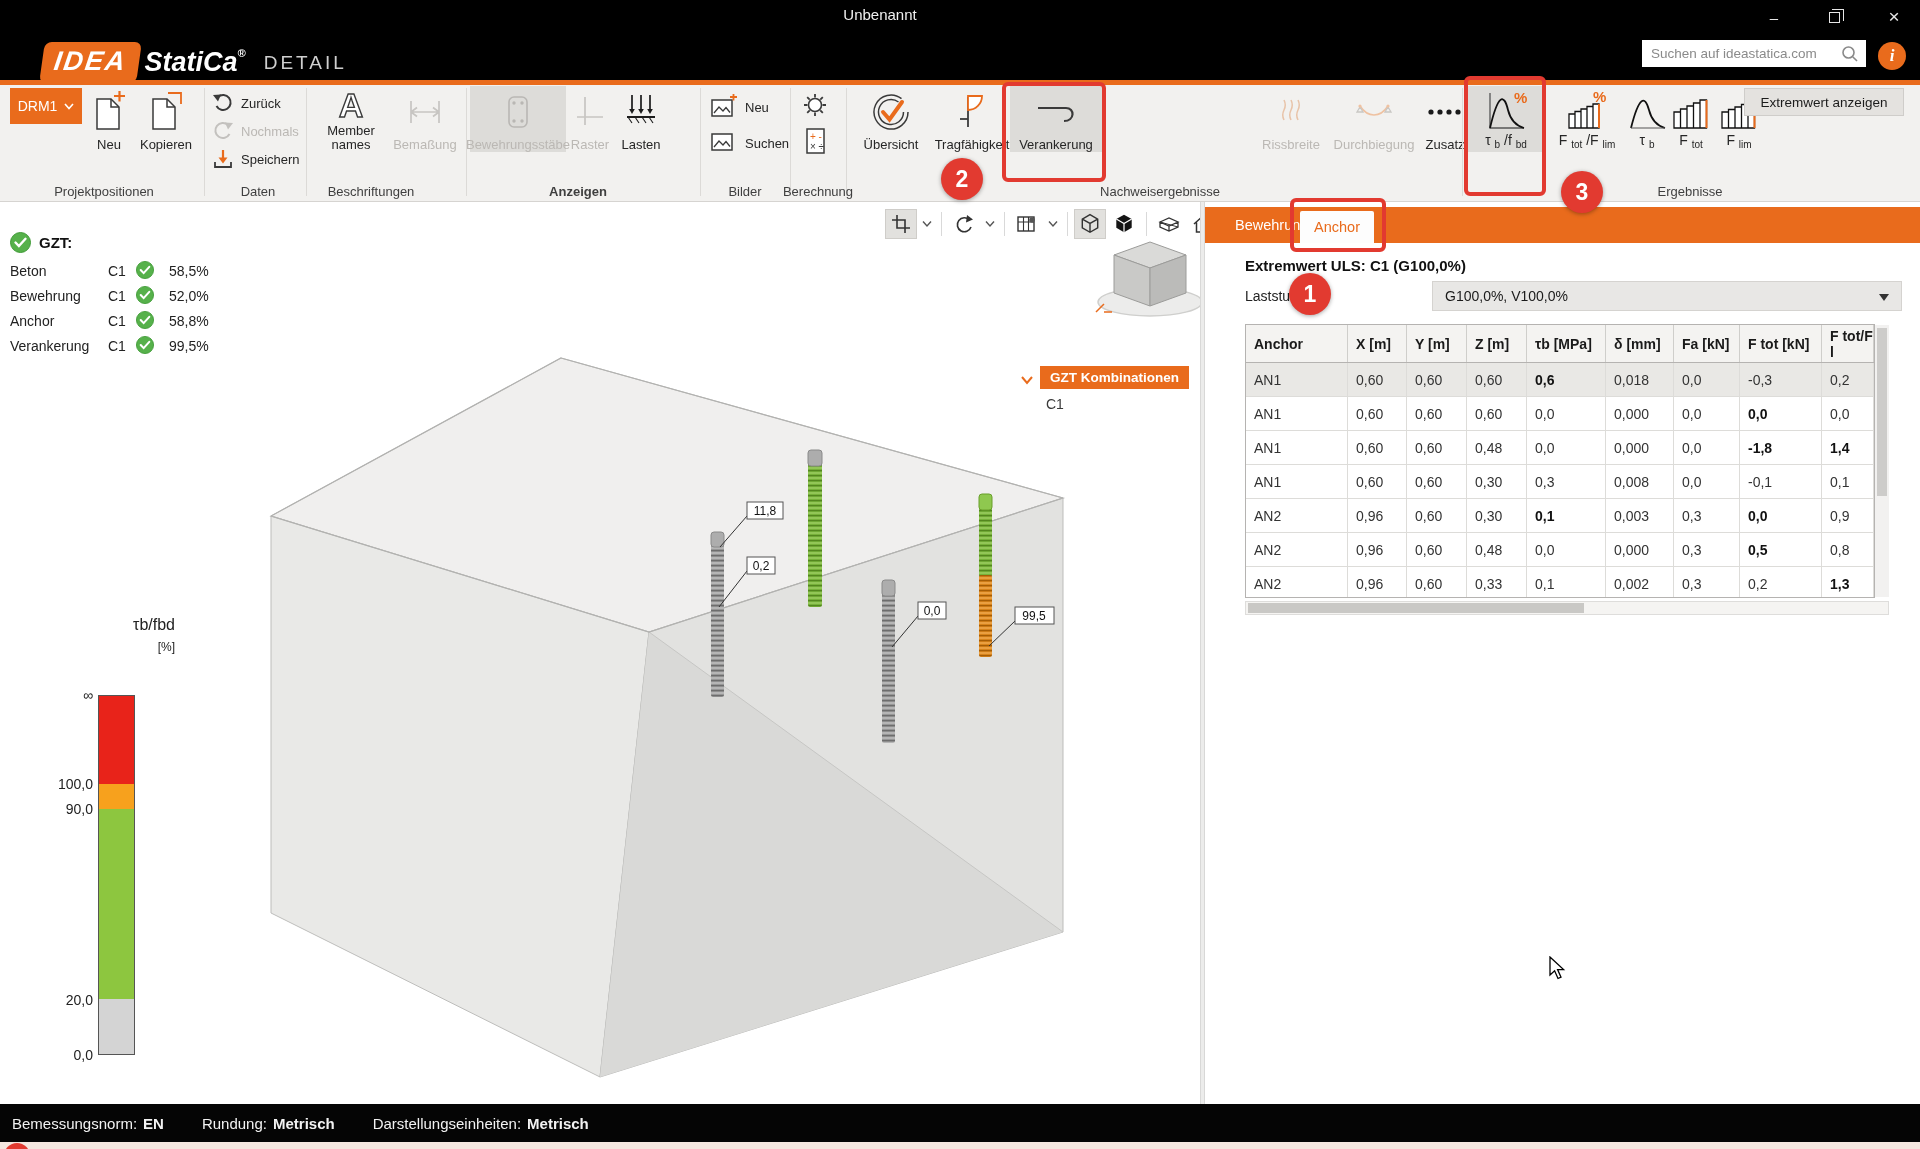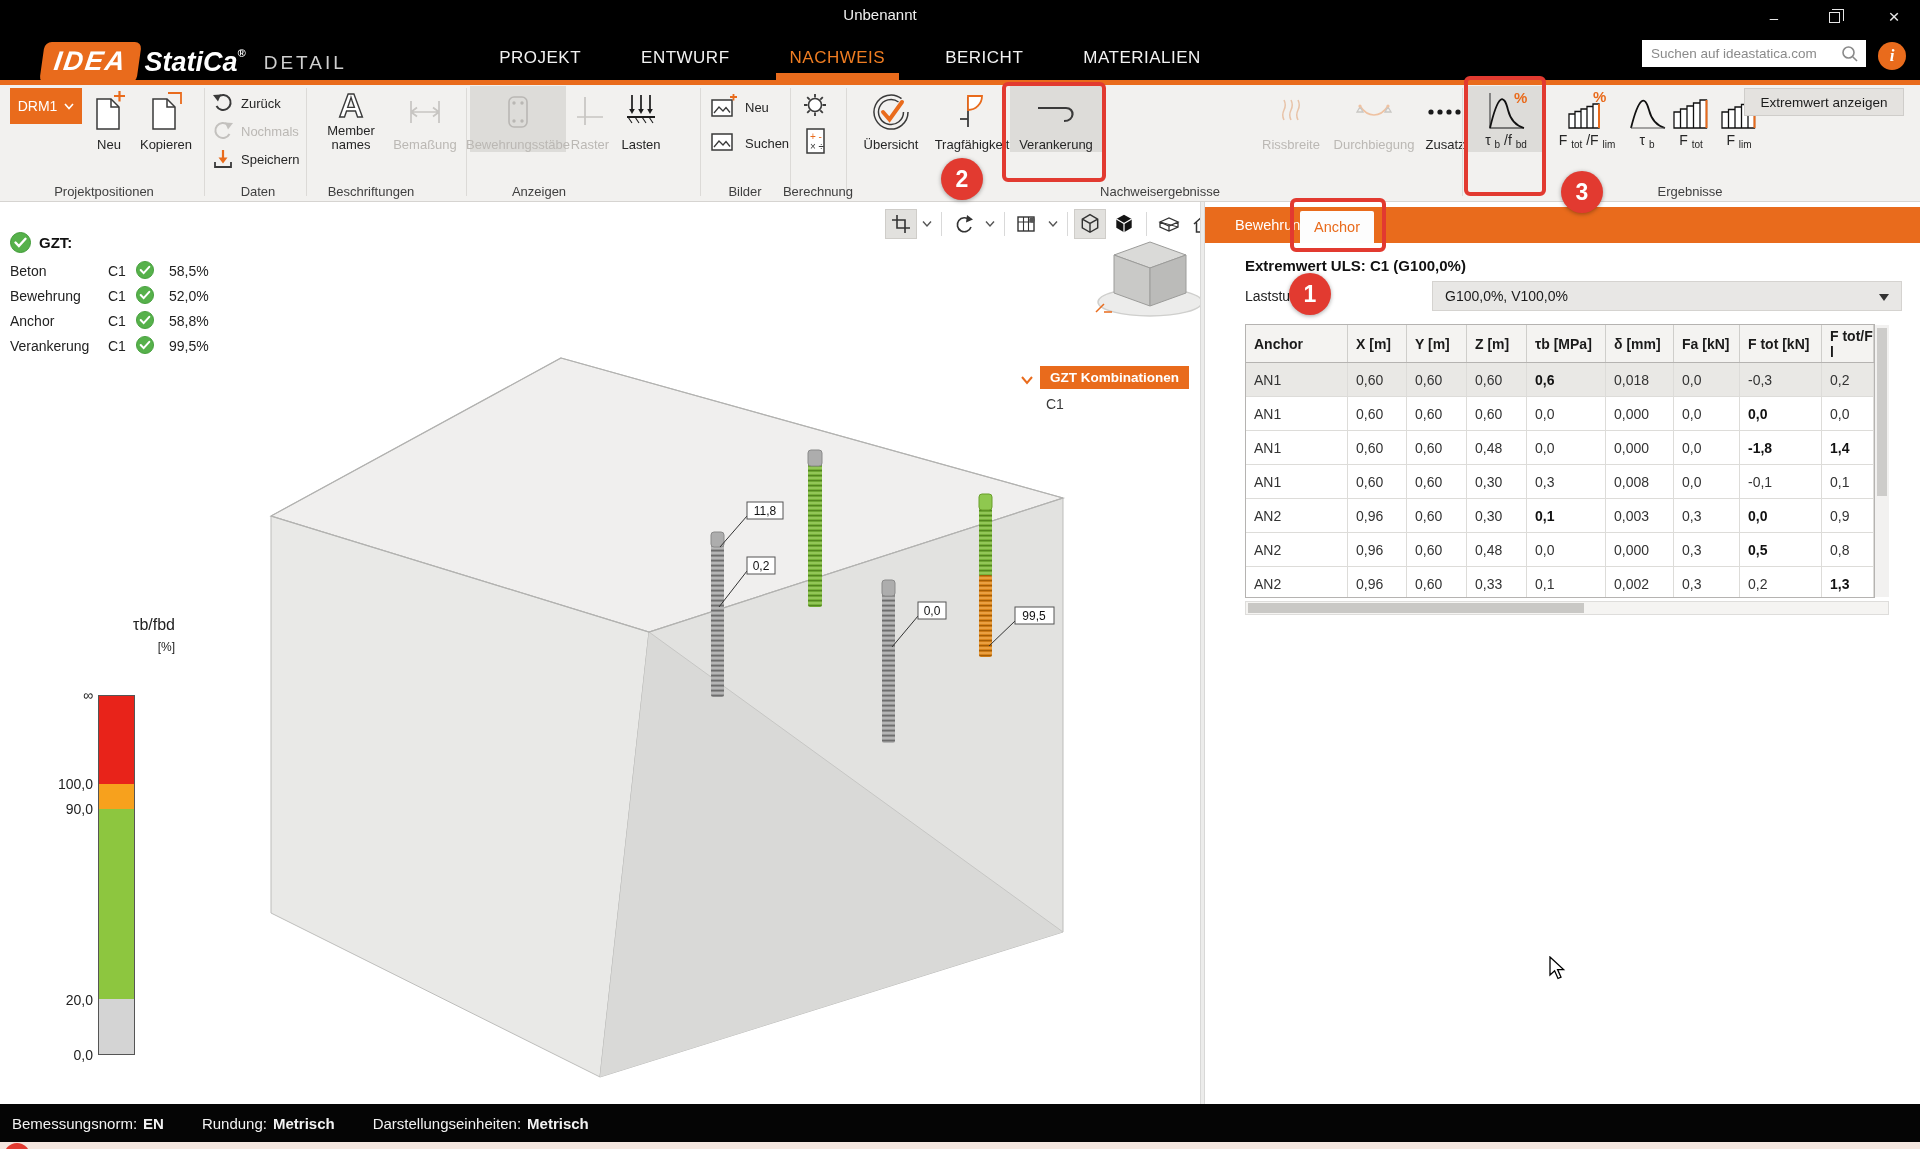--- a/index.html
+++ b/index.html
@@ -134,27 +134,20 @@
         <span id="restore-box"></span>
       </div>
     <div class="winbtn" style="left:1872px;font-size:19px;">×</div>
 
     <div id="logo">
       <span id="logo-badge">IDEA</span>
       <span id="logo-statica"><span>StatiCa</span><sup id="logo-reg">®</sup></span>
       <span id="logo-product">DETAIL</span>
     </div>
 
-    <div id="menu-tabs">
-        <div class="mtab">PROJEKT</div>
-        <div class="mtab">ENTWURF</div>
-        <div class="mtab active">NACHWEIS</div>
-        <div class="mtab">BERICHT</div>
-        <div class="mtab">MATERIALIEN</div>
-      </div>
 
     <div id="search-wrap">
       <input id="search-input" placeholder="Suchen auf ideastatica.com" style="">
       <svg width="20" height="20" viewBox="0 0 20 20" style="margin-right:6px;">
         <circle cx="8.5" cy="8.5" r="5.5" fill="none" stroke="#8a8a8a" stroke-width="1.6"></circle>
         <path d="M12.7,12.7 L17,17" stroke="#8a8a8a" stroke-width="1.6"></path>
       </svg>
     </div>
     <div id="info-circle">i</div>
   </div>
@@ -421,21 +414,21 @@
           </svg>
       </span>
       <span class="fml"><span>F </span><span class="sub">lim</span></span>
     </div>
     <div id="extremwert-btn">Extremwert anzeigen</div>
 
     <div id="ribbon-groups">
         <div class="rgrouplbl" style="left: 4px; width: 200px;">Projektpositionen</div>
         <div class="rgrouplbl" style="left: 208px; width: 100px;">Daten</div>
         <div class="rgrouplbl" style="left: 311px; width: 120px;">Beschriftungen</div>
-        <div class="rgrouplbl" style="left: 479px; width: 120px;">Anzeigen</div>
+        <div class="rgrouplbl" style="left: 518px; width: 120px; font-weight: bold;">Anzeigen</div>
         <div class="rgrouplbl" style="left: 695px; width: 100px;">Bilder</div>
         <div class="rgrouplbl" style="left: 763px; width: 110px;">Berechnung</div>
         <div class="rgrouplbl" style="left: 1060px; width: 200px;">Nachweisergebnisse</div>
         <div class="rgrouplbl" style="left: 1630px; width: 120px;">Ergebnisse</div>
       </div>
   </div>
 
   <div id="main">
 
     <svg class="abs" style="left:0;top:0;" width="1200" height="902" viewBox="0 0 1200 902">

